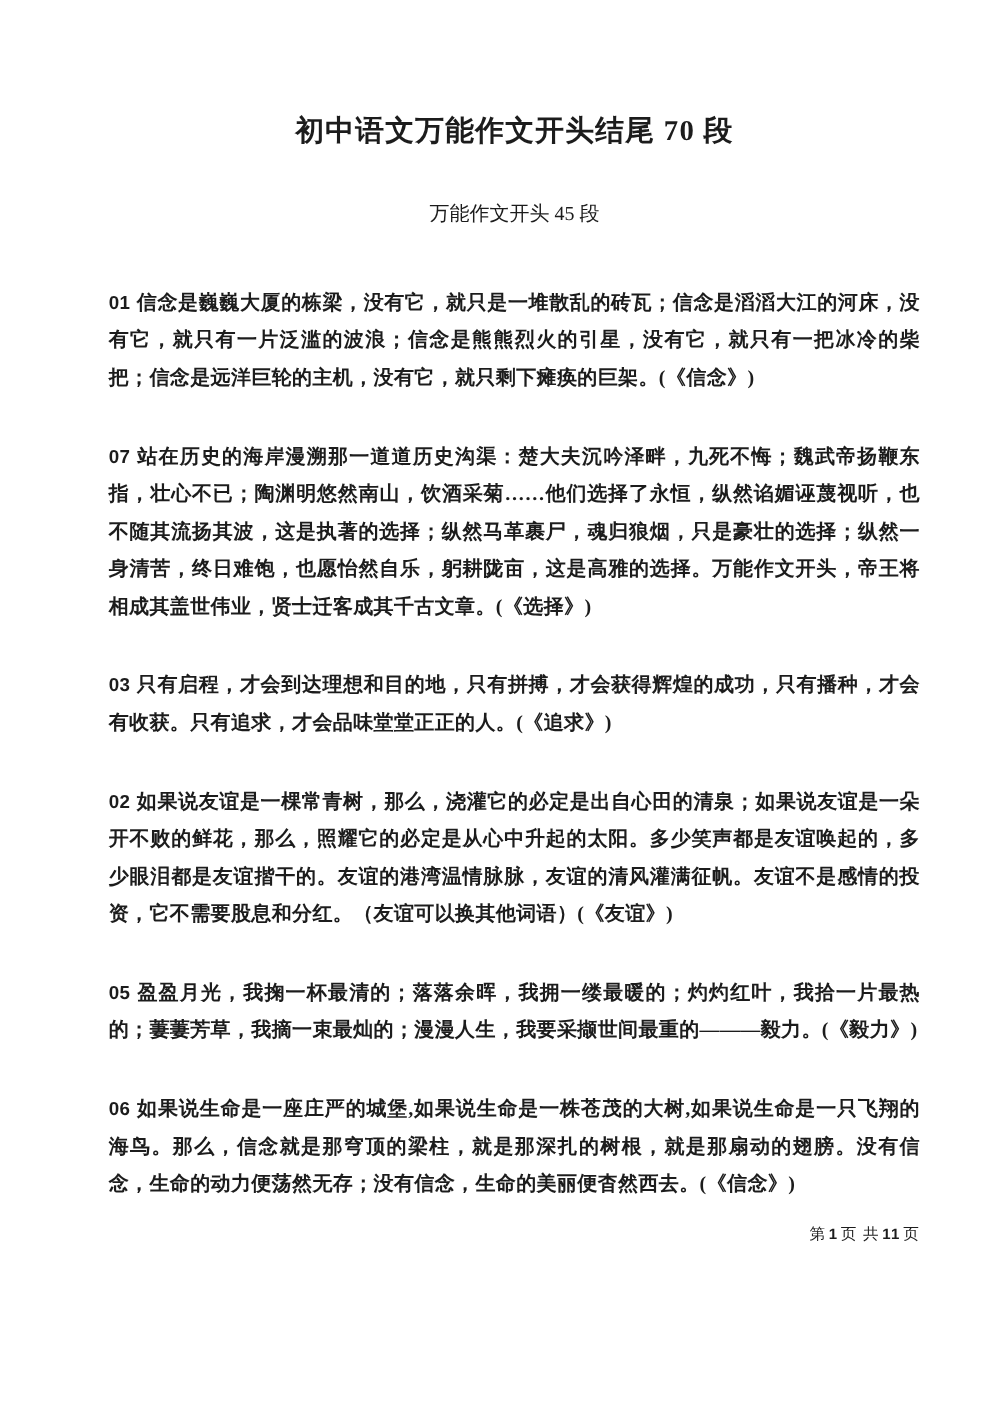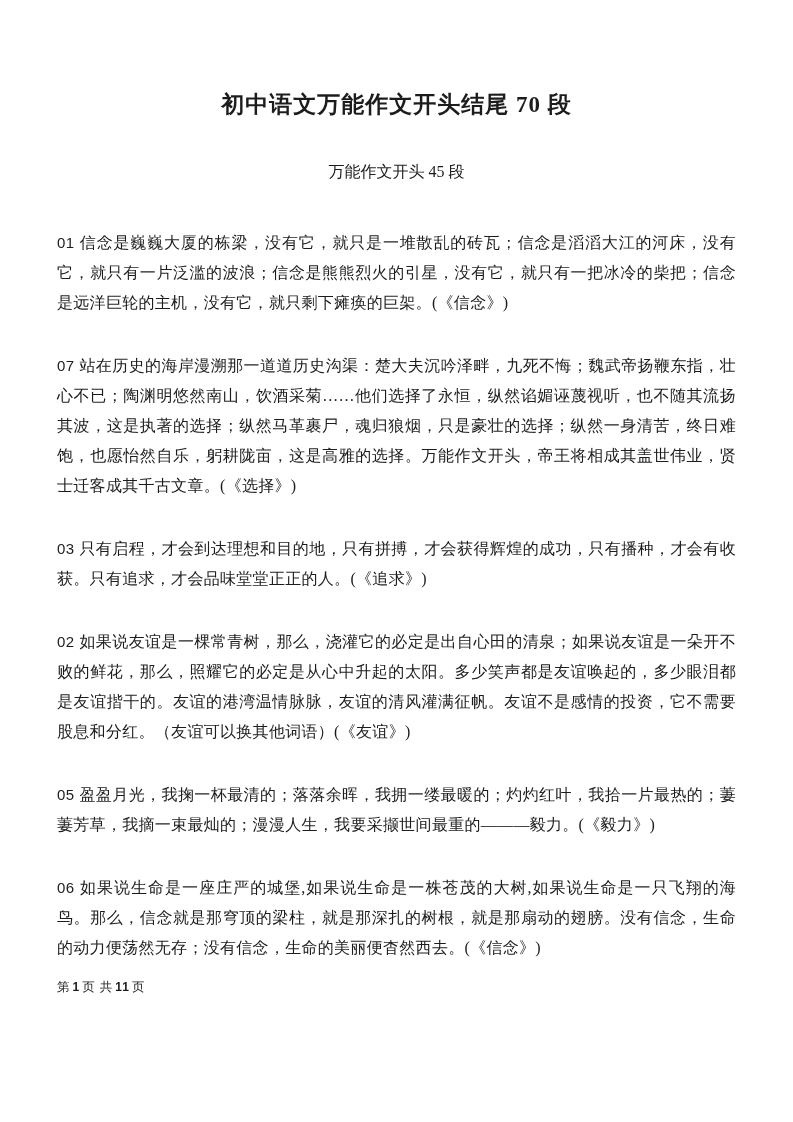--- a/index.html
+++ b/index.html
@@ -8,21 +8,21 @@
     width: 793px;
     height: 1122px;
     font-family: "Liberation Serif", "DejaVu Serif", serif;
     color: #1c1c1c;
     overflow: hidden;
   }
   .page {
     width: 793px;
     height: 1122px;
     background: #ffffff;
-    padding: 93px 57px 0 57px;
+    padding: 93px 57px 0 87px;
     overflow: hidden;
   }
   .title {
     font-size: 23px;
     font-weight: 700;
     text-align: center;
     letter-spacing: 1px;
     line-height: 24px;
     white-space: nowrap;
   }
@@ -35,29 +35,30 @@
   }
   .body-text {
     margin-top: 47px;
   }
   .para {
     font-size: 16px;
     line-height: 30px;
     text-align: justify;
     letter-spacing: 0.3px;
     margin-bottom: 33px;
+    font-weight: bold;
   }
   .para:last-child { margin-bottom: 0; }
   .pnum {
     font-family: "Liberation Sans", sans-serif;
     font-size: 15px;
     margin-right: 5px;
   }
   .page-footer {
-    text-align: left;
+    text-align: right;
     font-size: 12.5px;
     margin-top: 16px;
     letter-spacing: 1px;
   }
   .fnum {
     font-family: "Liberation Sans", sans-serif;
     font-weight: 700;
     font-size: 12px;
     margin: 0 2px;
   }

